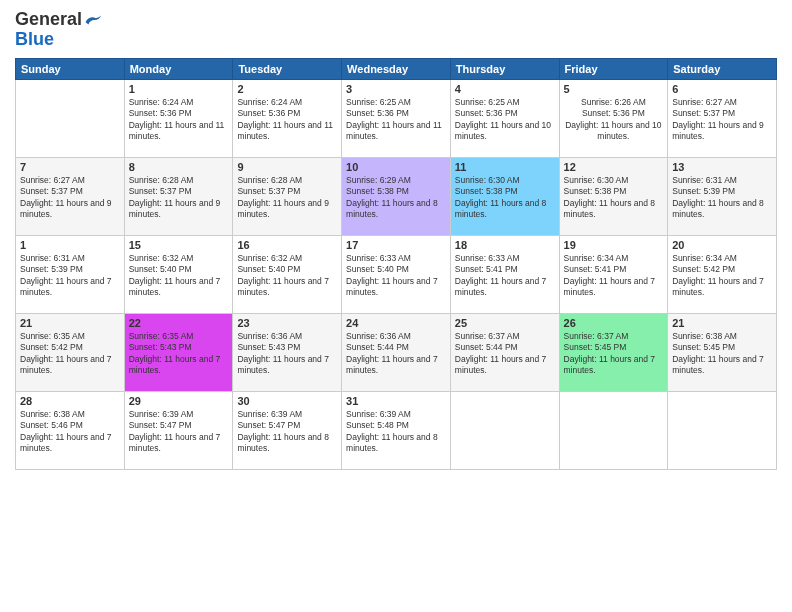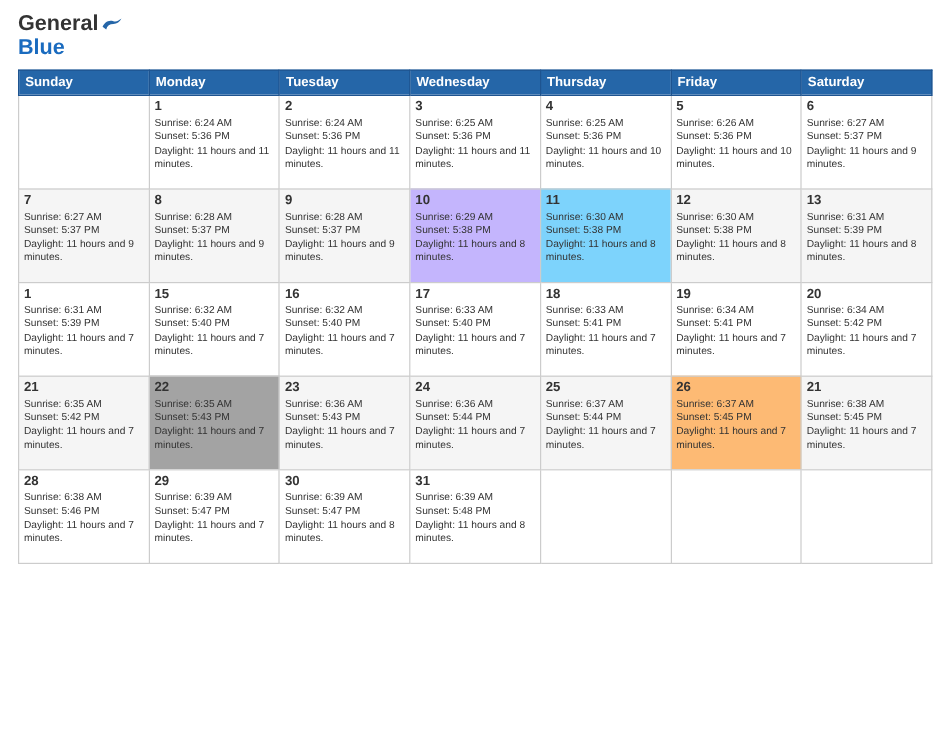--- a/index.html
+++ b/index.html
@@ -146,21 +146,21 @@
 Daylight: 11 hours and 11 minutes.</div>
           </td>
           <td>
             <div class="day-number">4</div>
             <div class="cell-info" style="white-space: pre-line;">Sunrise: 6:25 AM
 Sunset: 5:36 PM
 Daylight: 11 hours and 10 minutes.</div>
           </td>
           <td>
             <div class="day-number">5</div>
-            <div class="cell-info" style="white-space: pre-line;">Sunrise: 6:26 AM
+            <div class="cell-info" style="white-space: pre-line; text-align: center;">Sunrise: 6:26 AM
 Sunset: 5:36 PM
 Daylight: 11 hours and 10 minutes.</div>
           </td>
           <td>
             <div class="day-number">6</div>
             <div class="cell-info" style="white-space: pre-line;">Sunrise: 6:27 AM
 Sunset: 5:37 PM
 Daylight: 11 hours and 9 minutes.</div>
           </td>
         </tr>
@@ -252,21 +252,21 @@
 Daylight: 11 hours and 7 minutes.</div>
           </td>
         </tr>
         <tr>
           <td style="background: rgb(245, 245, 245);">
             <div class="day-number">21</div>
             <div class="cell-info" style="white-space: pre-line;">Sunrise: 6:35 AM
 Sunset: 5:42 PM
 Daylight: 11 hours and 7 minutes.</div>
           </td>
-          <td style="background: #a3a3a3;">
+          <td style="background: #d946ef;">
             <div class="day-number">22</div>
             <div class="cell-info" style="white-space: pre-line;">Sunrise: 6:35 AM
 Sunset: 5:43 PM
 Daylight: 11 hours and 7 minutes.</div>
           </td>
           <td style="background: rgb(245, 245, 245);">
             <div class="day-number">23</div>
             <div class="cell-info" style="white-space: pre-line;">Sunrise: 6:36 AM
 Sunset: 5:43 PM
 Daylight: 11 hours and 7 minutes.</div>
@@ -276,21 +276,21 @@
             <div class="cell-info" style="white-space: pre-line;">Sunrise: 6:36 AM
 Sunset: 5:44 PM
 Daylight: 11 hours and 7 minutes.</div>
           </td>
           <td style="background: rgb(245, 245, 245);">
             <div class="day-number">25</div>
             <div class="cell-info" style="white-space: pre-line;">Sunrise: 6:37 AM
 Sunset: 5:44 PM
 Daylight: 11 hours and 7 minutes.</div>
           </td>
-          <td style="background: #fdba74;">
+          <td style="background: #86efac;">
             <div class="day-number">26</div>
             <div class="cell-info" style="white-space: pre-line;">Sunrise: 6:37 AM
 Sunset: 5:45 PM
 Daylight: 11 hours and 7 minutes.</div>
           </td>
           <td style="background: rgb(245, 245, 245);">
             <div class="day-number">21</div>
             <div class="cell-info" style="white-space: pre-line;">Sunrise: 6:38 AM
 Sunset: 5:45 PM
 Daylight: 11 hours and 7 minutes.</div>

